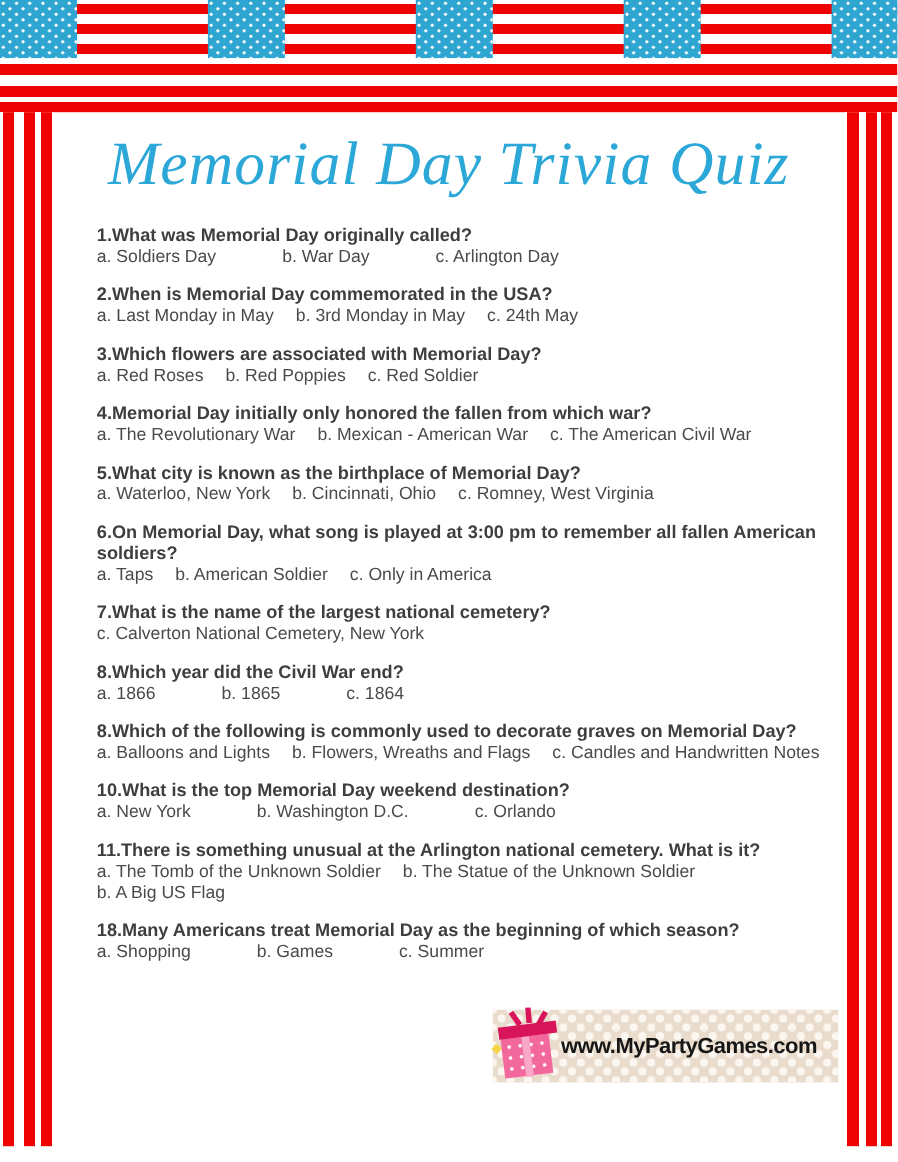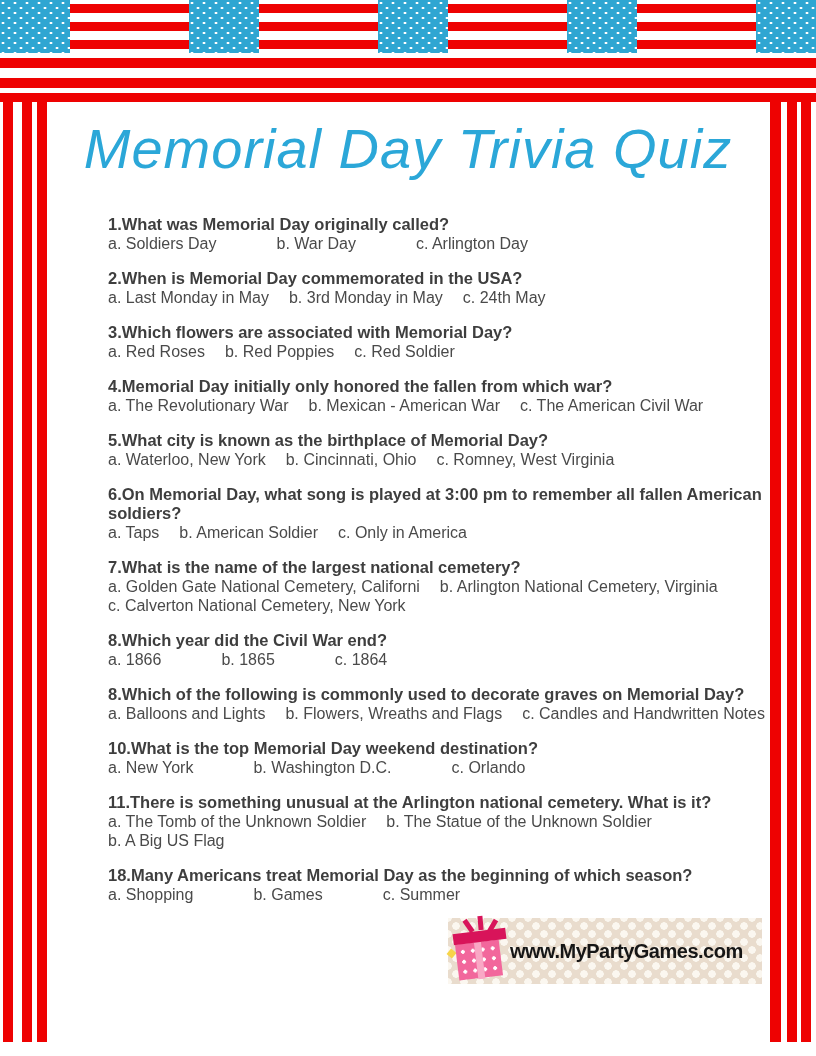--- a/index.html
+++ b/index.html
@@ -46,30 +46,29 @@
   .border-right {
     right:0;
     background:linear-gradient(to left,
       #ffffff 0 5px, #ee0202 5px 15px, #ffffff 15px 19px,
       #ee0202 19px 29px, #ffffff 29px 35px, #ee0202 35px 46px, #ffffff 46px 48px);
   }
   
   .title {
     position:absolute; left:0; top:104px; width:816px;
     text-align:center;
-    font-family:Liberation Sans, sans-serif;
+    font-family:Liberation Serif, serif;
     font-style:italic; font-weight:normal;
     font-size:56px; line-height:90px;
     color:#2ba7d8; letter-spacing:1px;
   }
   
   .content {
-    position:absolute; left:88px; top:215px; width:668px;
+    position:absolute; left:88px; top:205px; width:668px;
     color:#4a4a4a;
-    margin-left:20px;
   }
   .qblock { margin-bottom:16px; }
   .qtext {
     font-weight:bold; font-size:16.5px; line-height:19px; color:#3e3e3e;
   }
   .opts {
     display:flex; flex-wrap:nowrap; gap:20px;
     font-size:16px; line-height:19px; color:#4a4a4a; white-space:nowrap;
   }
   .gap-lg { gap:60px; }
@@ -183,24 +182,20 @@
       <div class="qtext">6.On Memorial Day, what song is played at 3:00 pm to remember all fallen American soldiers?</div>
       <div class="opts">
         <span class="opt">a. Taps</span>
         <span class="opt">b. American Soldier</span>
         <span class="opt">c. Only in America</span>
       </div>
     </div>
 
     <div class="qblock">
       <div class="qtext">7.What is the name of the largest national cemetery?</div>
-      <div class="opts gap-sm">
-        <span class="opt">a. Golden Gate National Cemetery, Californi</span>
-        <span class="opt">b. Arlington National Cemetery, Virginia</span>
-      </div>
       <div class="opts">
         <span class="opt">c. Calverton National Cemetery, New York</span>
       </div>
     </div>
 
     <div class="qblock">
       <div class="qtext">8.Which year did the Civil War end?</div>
       <div class="opts gap-lg">
         <span class="opt">a. 1866</span>
         <span class="opt">b. 1865</span>

